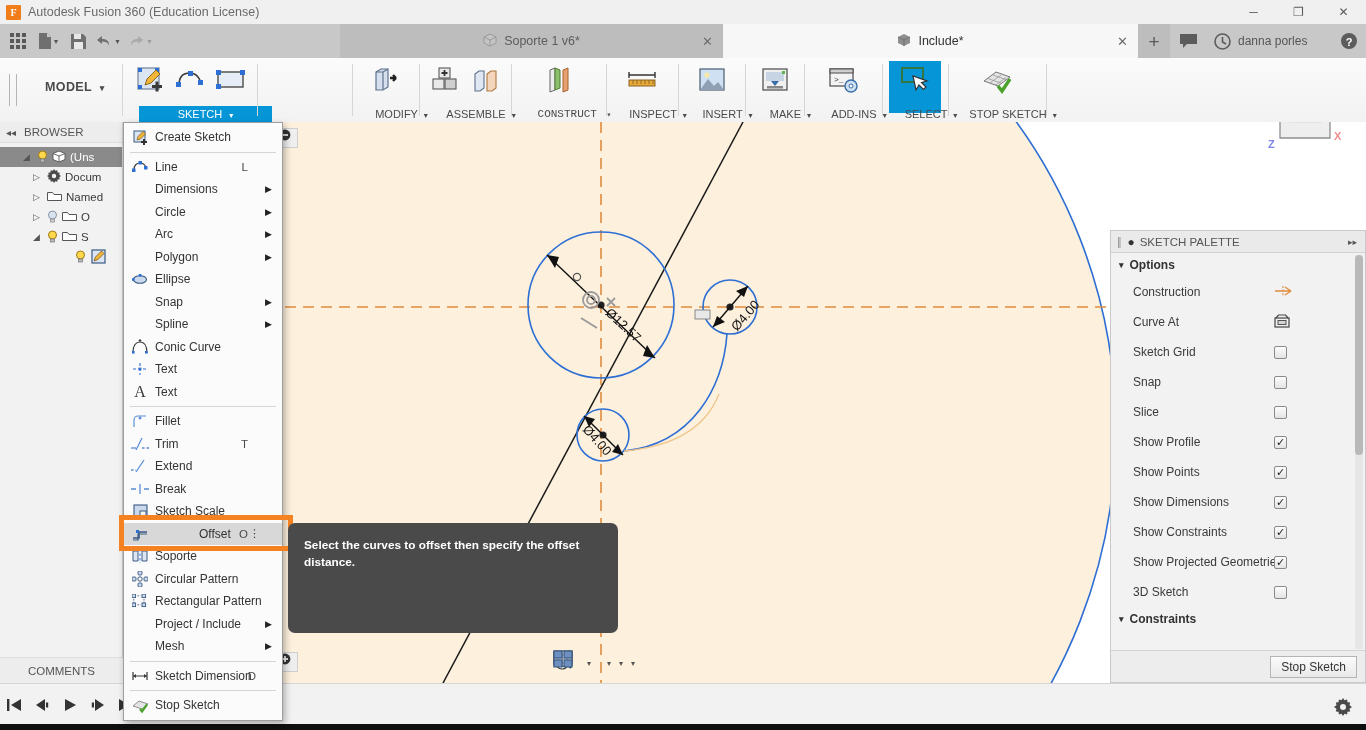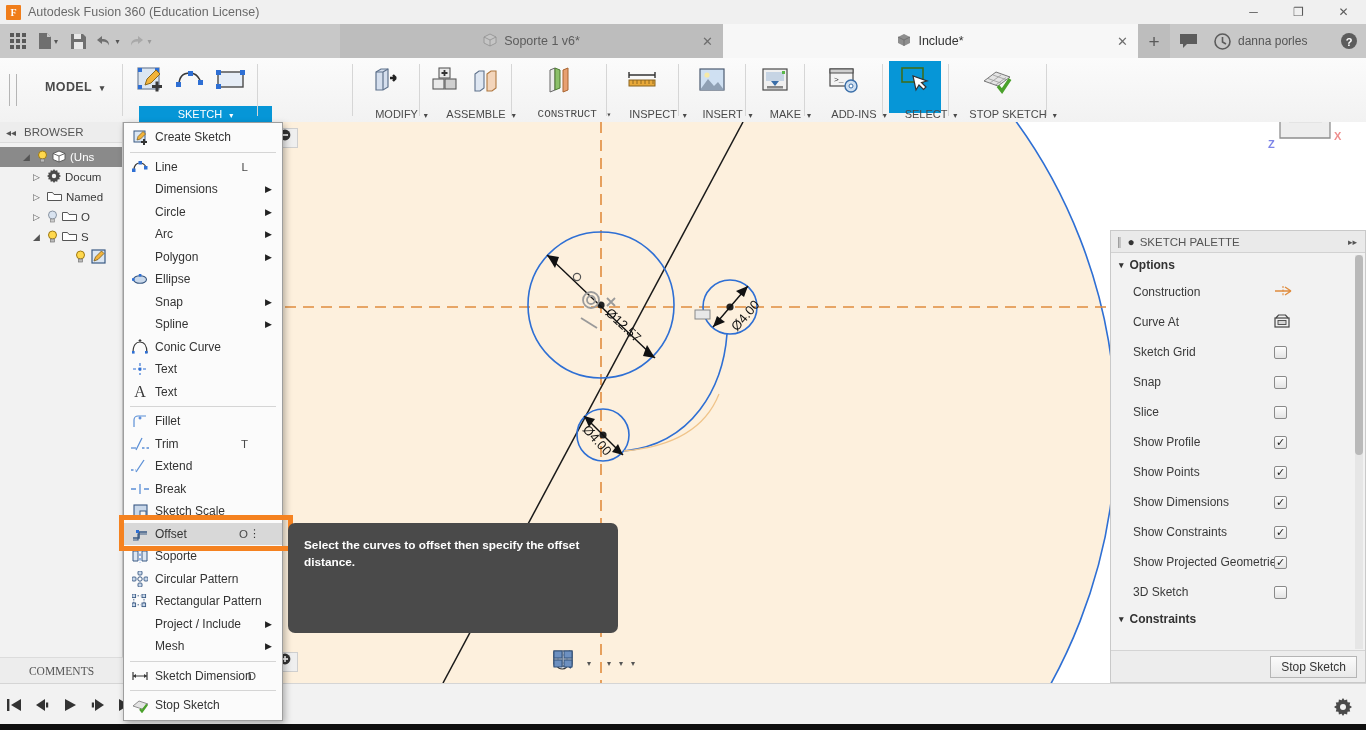--- a/index.html
+++ b/index.html
@@ -98,21 +98,21 @@
   .browser-head .collapse{ margin:0 8px 0 6px; color:#555; font-size:10px; }
   .tree{ padding-top:4px; }
   .tnode{ height:20px; display:flex; align-items:center; font-size:11.5px; color:#3a3a3a;
           white-space:nowrap; overflow:hidden; }
   .tnode.sel{ background:#8a8a8a; color:#fff; }
   .tw{ width:13px; display:inline-block; text-align:center; font-size:9px; color:#555; }
   .comments{
     position:absolute; left:0; bottom:0; width:123px; height:26px;
     background:#ededed; border-top:1px solid #dcdcdc;
     display:flex; align-items:center; justify-content:center;
-    font-size:11.5px; color:#555;font-family:Liberation Serif, serif;
+    font-size:11.5px; color:#555;
   }
 
   
   .canvas{
     position:absolute; left:123px; top:122px; width:1243px; height:561px;
     background:#ffffff; overflow:hidden;
   }
   .canvas svg{ position:absolute; left:0; top:0; }
 
   .navbar{
@@ -187,21 +187,21 @@
   .mi{
     height:22.5px; display:flex; align-items:center; position:relative;
     font-size:12px; color:#333; padding-left:6px;
   }
   .mi .ico{ width:20px; display:flex; align-items:center; justify-content:center; }
   .mi .lbl{ margin-left:5px; }
   .mi .sc{ position:absolute; right:34px; font-size:11.5px; color:#4a4a4a; }
   .mi .arr{ position:absolute; right:10px; font-size:9px; color:#222; }
   .mi .dots{ position:absolute; right:22px; font-size:11px; color:#333; letter-spacing:0; }
   .msep{ height:1px; background:#d5d5d5; margin:3px 6px; }
-  .mi.highlight{ background:#d8d8d8; }
+  .mi.highlight{ background:#d8d8d8;gap:44px; }
   .hl-box{
     position:absolute; left:-5px; top:-8px; width:174px; height:36px;
     border:5px solid #f58220; z-index:60; pointer-events:none;
   }
 
   
   .tooltip{
     position:absolute; left:288px; top:523px; width:330px; height:110px;
     background:#4a4a4a; border-radius:7px; color:#fff;
     padding:14px 16px; font-size:11.8px; line-height:1.42; font-weight:bold;

